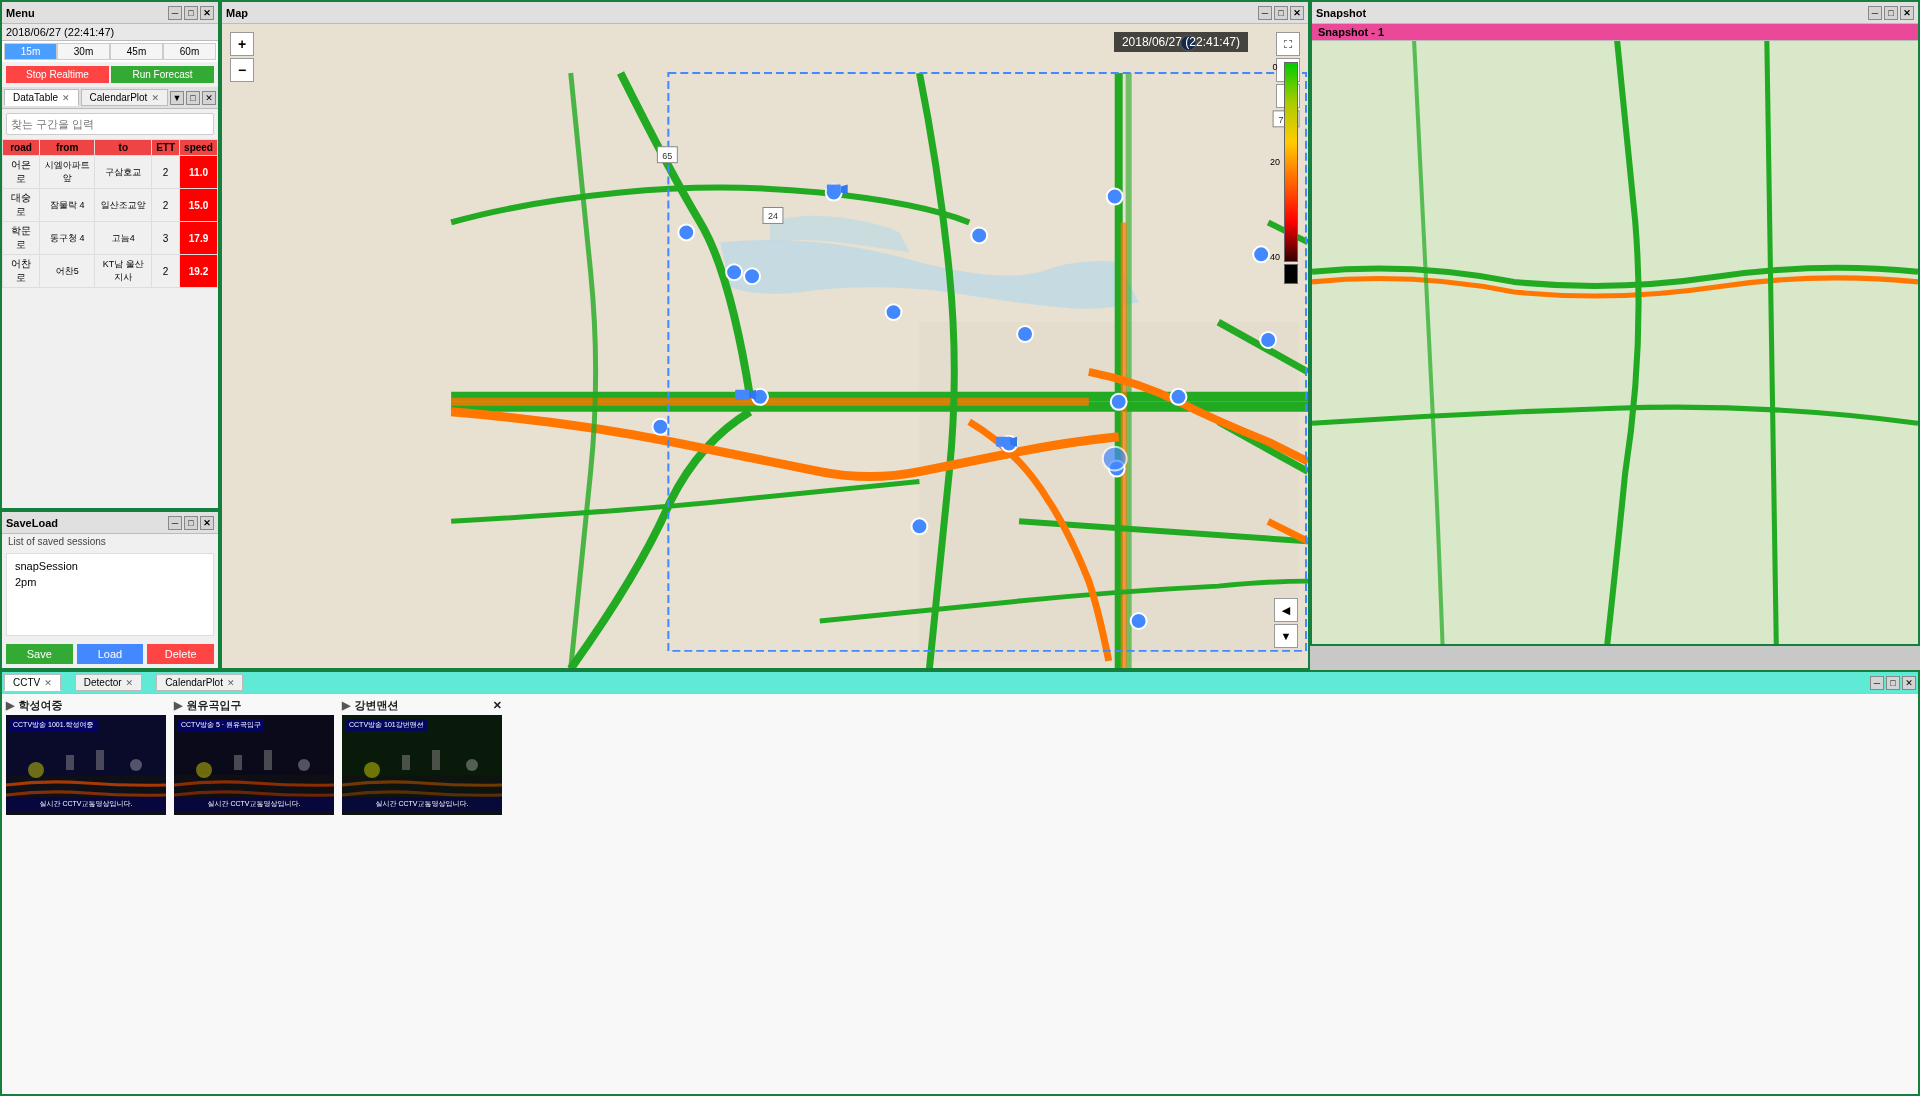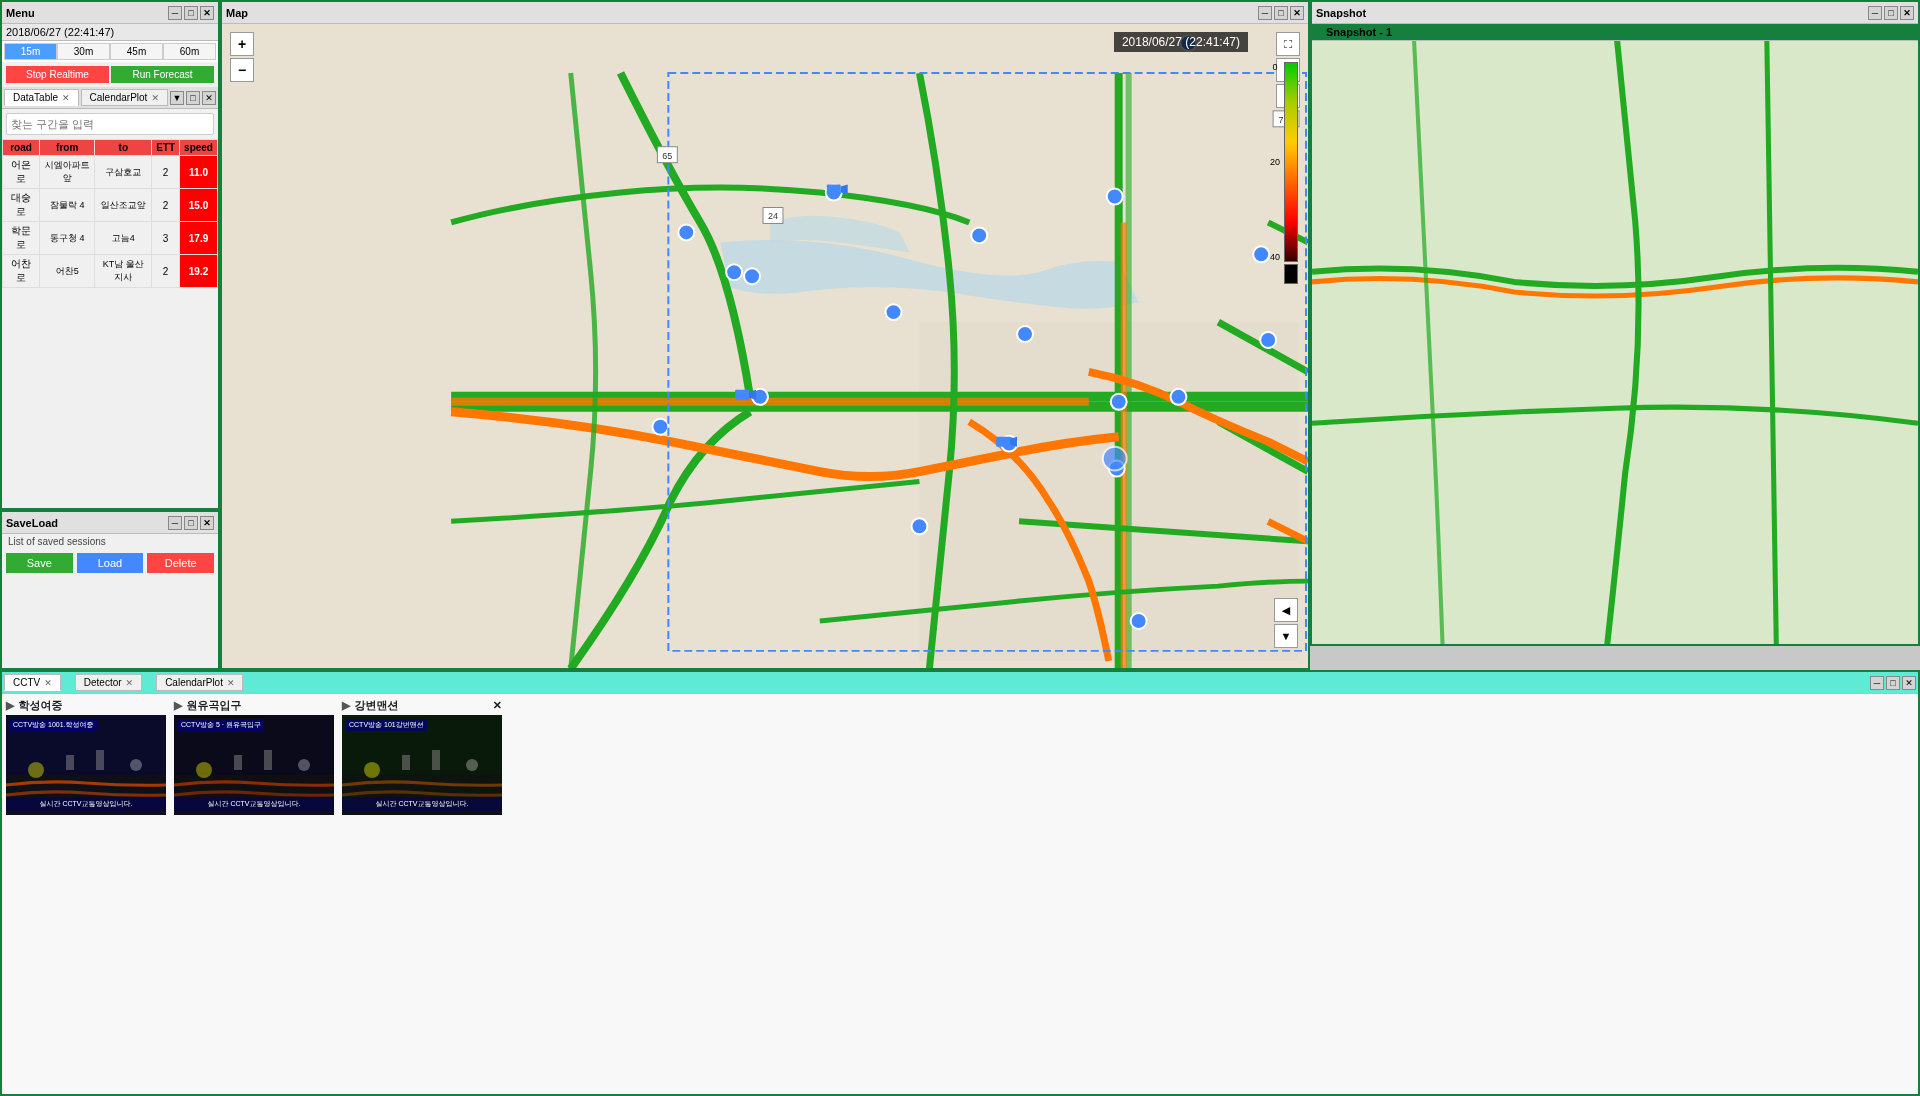--- a/index.html
+++ b/index.html
@@ -284,21 +284,21 @@
   <div class="title-bar">
     <div class="title-bar-left">
       <span>Snapshot</span>
     </div>
     <div class="title-bar-controls">
       <div class="title-bar-btn">─</div>
       <div class="title-bar-btn">□</div>
       <div class="title-bar-btn">✕</div>
     </div>
   </div>
-  <div style="padding:2px 14px; background:#15803d; font-size:11px; font-weight:bold; border-bottom:1px solid #bbb;">Snapshot - 1</div>
+  <div style="padding:2px 6px; background:#ec4899; font-size:11px; font-weight:bold; border-bottom:1px solid #bbb;">Snapshot - 1</div>
   <div class="snapshot-mini-map">
     <svg width="100%" height="100%" viewBox="0 0 600 640" preserveAspectRatio="xMidYMid slice">
       <rect width="600" height="640" fill="#d8e8c8"></rect>
       <path d="M0,250 Q100,240 200,260 Q300,270 400,255 Q500,240 600,250" stroke="#22aa22" stroke-width="6" fill="none"></path>
       <path d="M0,260 Q100,250 200,270 Q300,280 400,265 Q500,250 600,260" stroke="#ff7700" stroke-width="5" fill="none"></path>
       <path d="M300,0 Q310,100 320,200 Q330,320 310,450 Q300,550 290,640" stroke="#22aa22" stroke-width="6" fill="none"></path>
       <path d="M450,0 L460,640" stroke="#22aa22" stroke-width="5" fill="none"></path>
       <path d="M0,400 Q150,390 300,385 Q450,380 600,400" stroke="#22aa22" stroke-width="5" fill="none"></path>
       <path d="M100,0 Q110,200 120,400 Q125,500 130,640" stroke="#22aa22" stroke-width="4" fill="none" opacity="0.7"></path>
     </svg>
@@ -310,20 +310,24 @@
     <div class="title-bar-left">
       <span>SaveLoad</span>
     </div>
     <div class="title-bar-controls">
       <div class="title-bar-btn">─</div>
       <div class="title-bar-btn">□</div>
       <div class="title-bar-btn">✕</div>
     </div>
   </div>
   <div style="padding:2px 6px; font-size:10px; color:#444; background:#f0f0f0;">List of saved sessions</div>
+  <div class="session-list" id="session-list">
+  <div class="session-item">snapSession</div>
+      <div class="session-item">2pm</div>
+    </div>
   <div class="saveload-btns">
     <button class="btn-save">Save</button>
     <button class="btn-load">Load</button>
     <button class="btn-delete">Delete</button>
   </div>
 </div>
 
 <div class="window bottom-panel">
   <div class="cctv-tabs">
     <div class="tab active">

